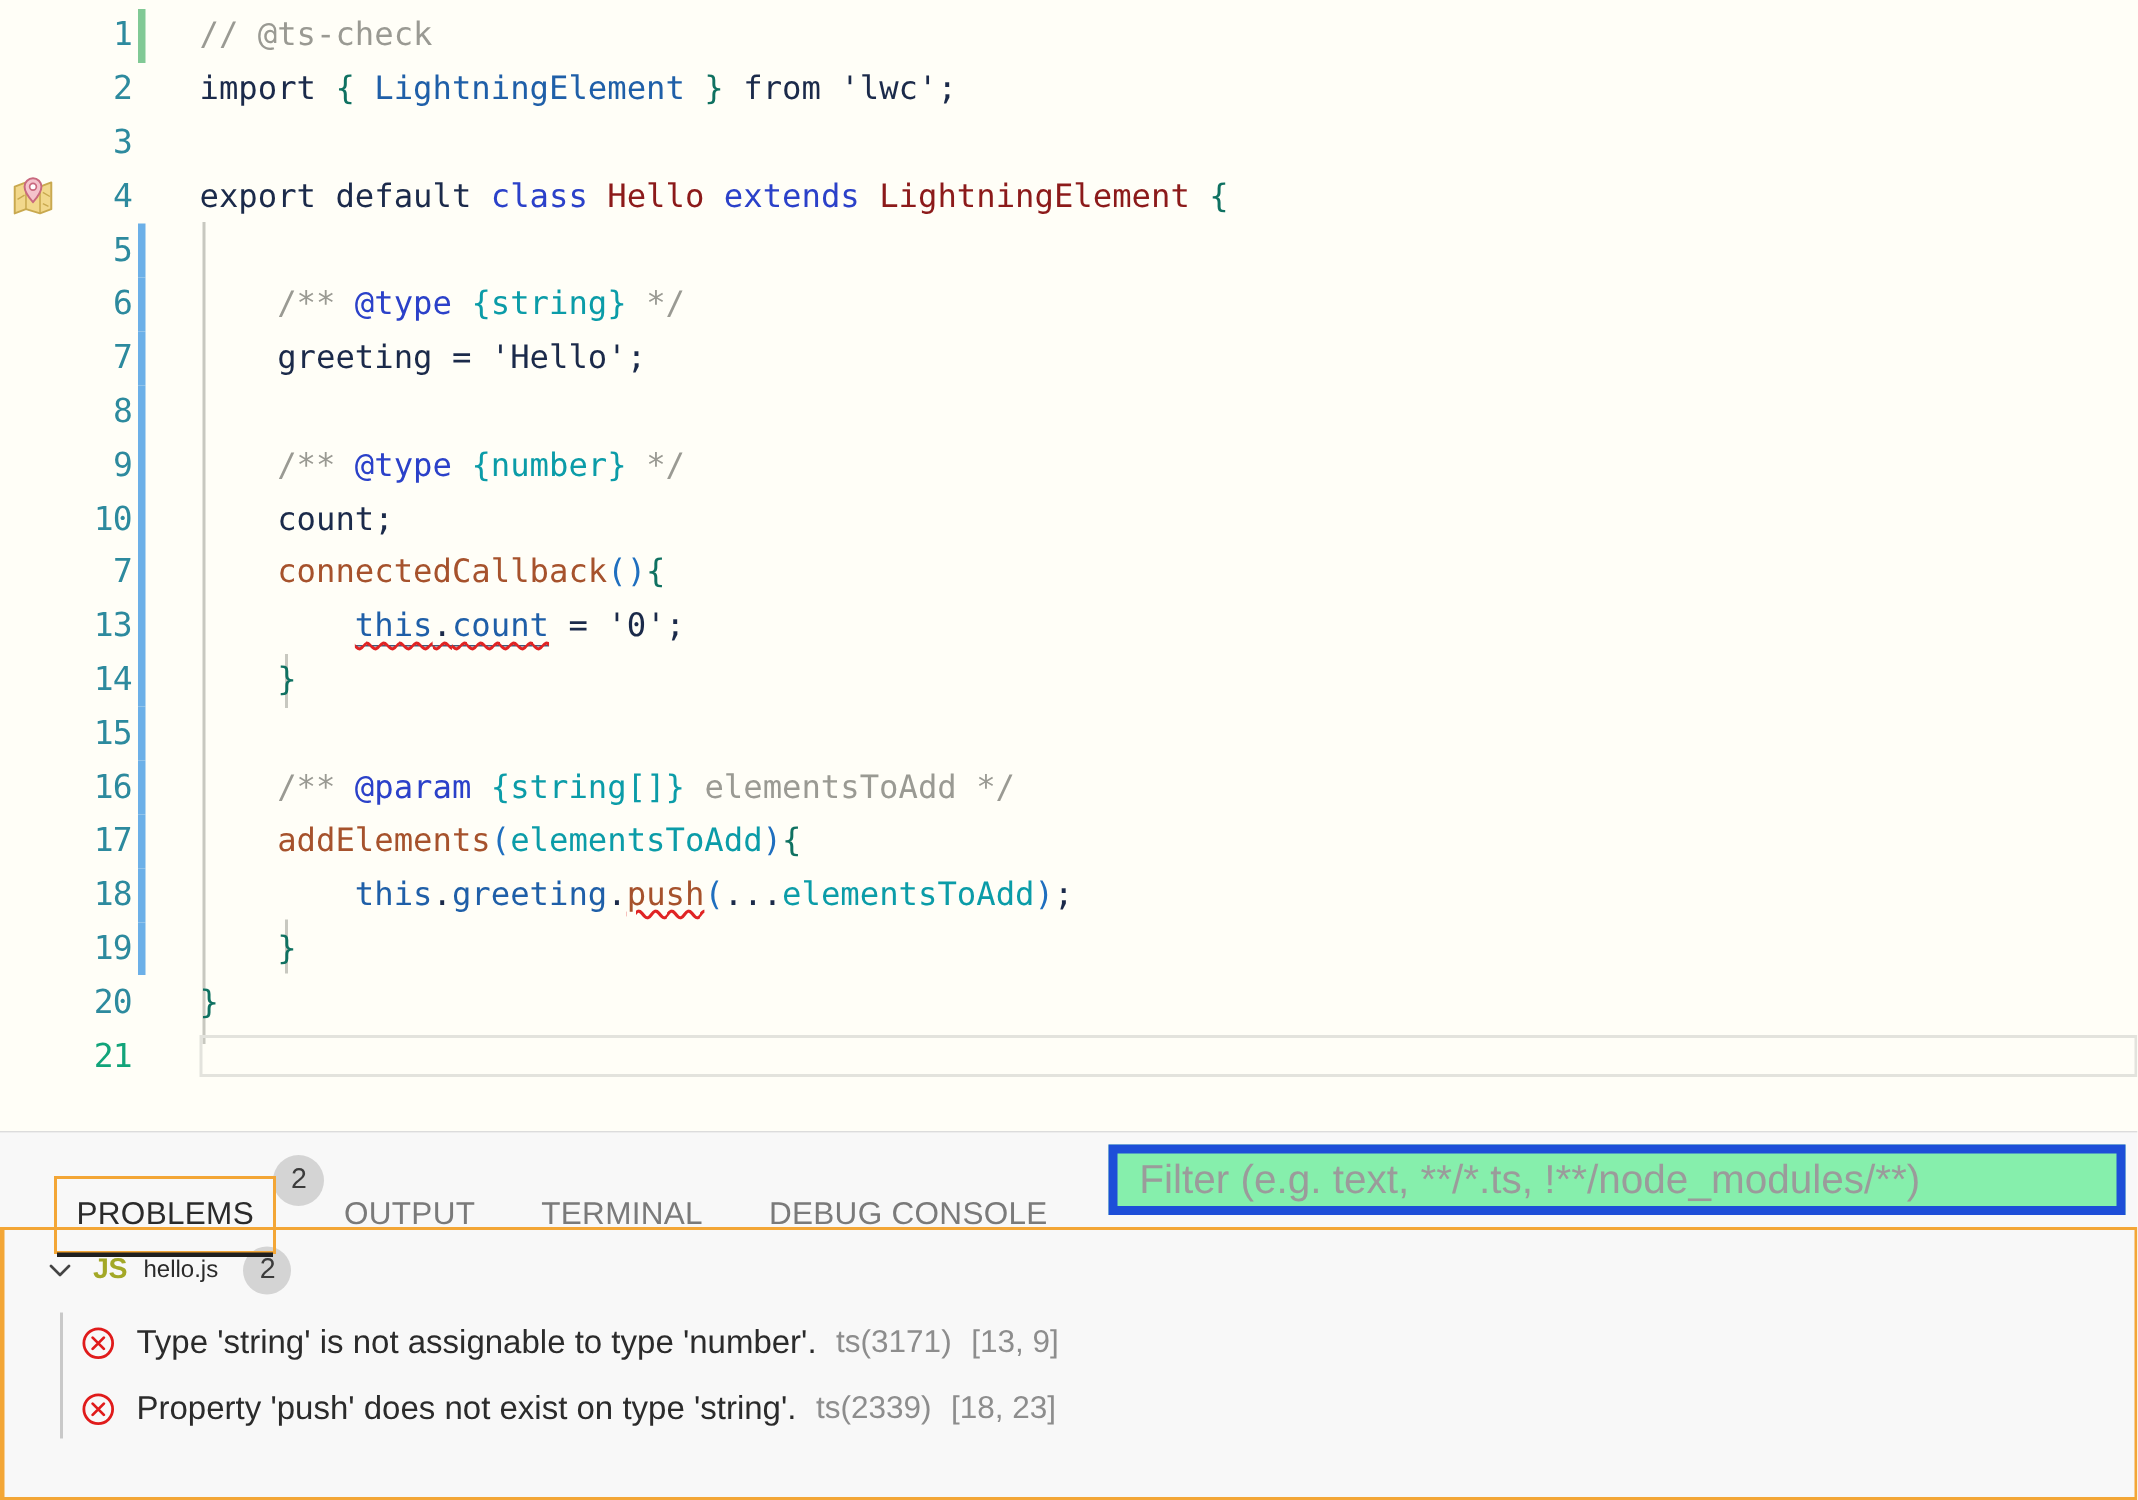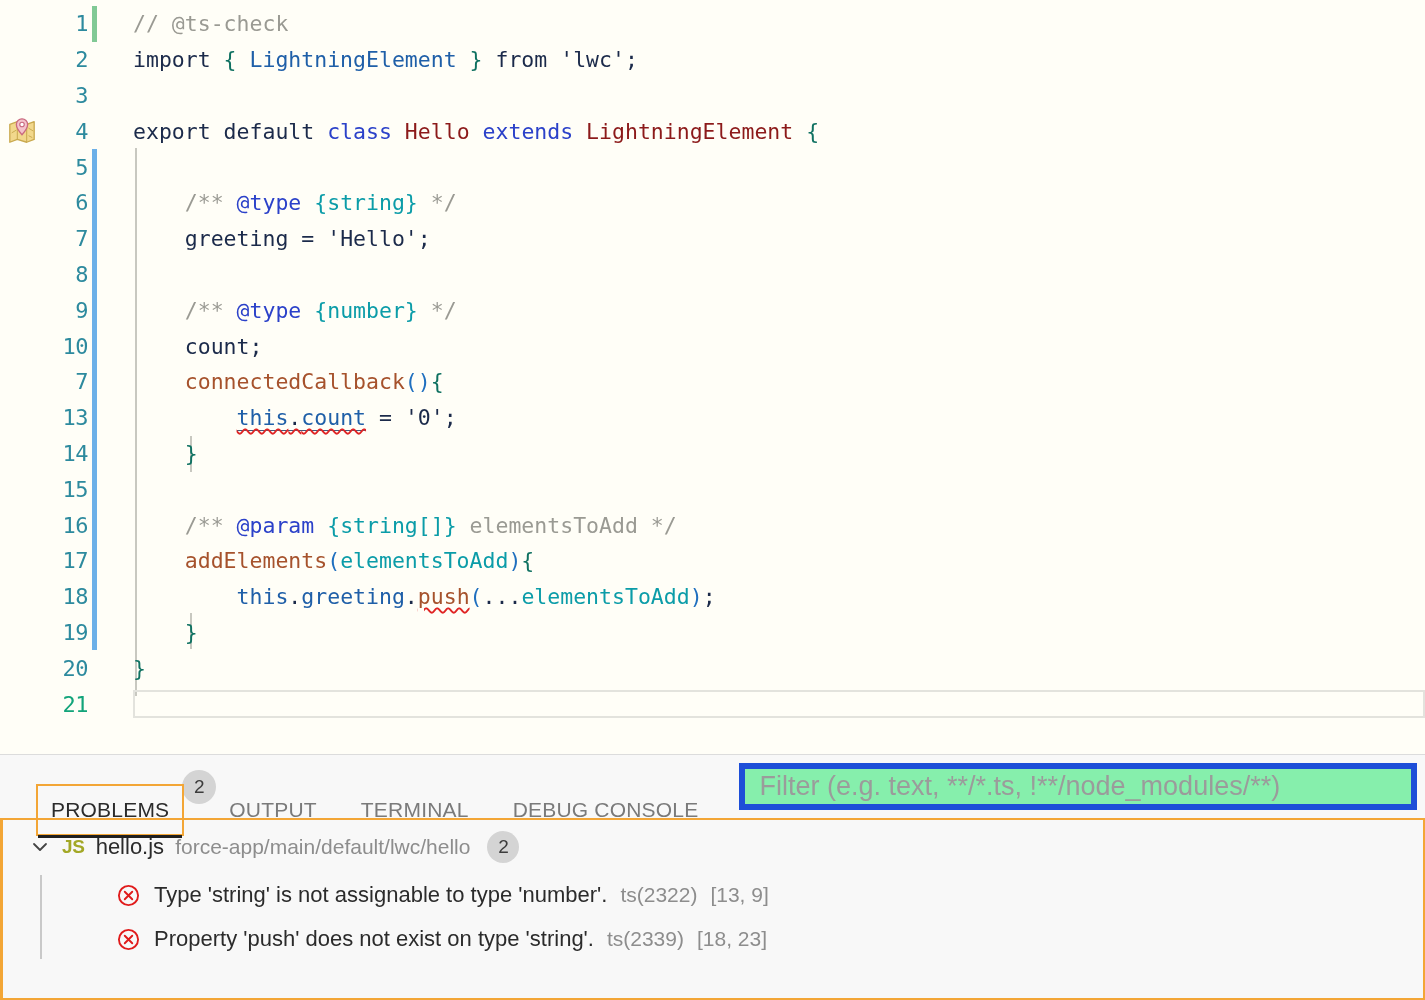--- a/index.html
+++ b/index.html
@@ -239,21 +239,21 @@
   }
 
   .js-badge {
     color: #a3a827;
     font-weight: bold;
     font-size: 19px;
     font-family: "Liberation Sans", sans-serif;
     letter-spacing: -0.3px;
   }
 
-  .file-name { color: #2b2b2b; font-size: 22px; }
+  .file-name { color: #2b2b2b; font-size: 16px; }
   .file-path { color: #8d8d8d; font-size: 21px; }
 
   .file-badge {
     display: inline-flex;
     align-items: center;
     justify-content: center;
     min-width: 32px;
     height: 32px;
     padding: 0 8px;
     border-radius: 16px;
@@ -274,21 +274,21 @@
     top: 2px;
     bottom: 2px;
     width: 1.6px;
     background: #c9c9c9;
   }
 
   .problem-row {
     display: flex;
     align-items: center;
     height: 44px;
-    padding-left: 113px;
+    padding-left: 50px;
     gap: 13px;
     font-size: 22px;
     text-align: center;
   }
 
   .err-icon {
     width: 25px; height: 25px;
     flex-shrink: 0;
   }
 
@@ -462,35 +462,34 @@
     <div class="problems-list">
 
       <div class="problem-file-row">
         <span class="chevron">
           <svg width="20" height="20" viewBox="0 0 20 20" aria-hidden="true">
             <path d="M4 7 L10 13 L16 7" fill="none" stroke="#444" stroke-width="1.8" stroke-linecap="round" stroke-linejoin="round"></path>
           </svg>
         </span>
         <span class="js-badge">JS</span>
         <span class="file-name">hello.js</span>
-        <span class="file-path">force-app/main/default/lwc/hello</span>
         <span class="file-badge">2</span>
       </div>
 
       <div class="problem-children">
 
         <div class="problem-row">
           <span class="err-icon">
             <svg width="25" height="25" viewBox="0 0 24 24" aria-hidden="true">
               <circle cx="12" cy="12" r="9.2" fill="none" stroke="#e01b1b" stroke-width="1.8"></circle>
               <path d="M8.4 8.4 L15.6 15.6 M15.6 8.4 L8.4 15.6" stroke="#e01b1b" stroke-width="1.8" stroke-linecap="round"></path>
             </svg>
           </span>
           <span class="prob-msg">Type 'string' is not assignable to type 'number'.</span>
-          <span class="prob-code">ts(2322)</span>
+          <span class="prob-code">ts(3171)</span>
           <span class="prob-pos">[13, 9]</span>
         </div>
 
         <div class="problem-row">
           <span class="err-icon">
             <svg width="25" height="25" viewBox="0 0 24 24" aria-hidden="true">
               <circle cx="12" cy="12" r="9.2" fill="none" stroke="#e01b1b" stroke-width="1.8"></circle>
               <path d="M8.4 8.4 L15.6 15.6 M15.6 8.4 L8.4 15.6" stroke="#e01b1b" stroke-width="1.8" stroke-linecap="round"></path>
             </svg>
           </span>

